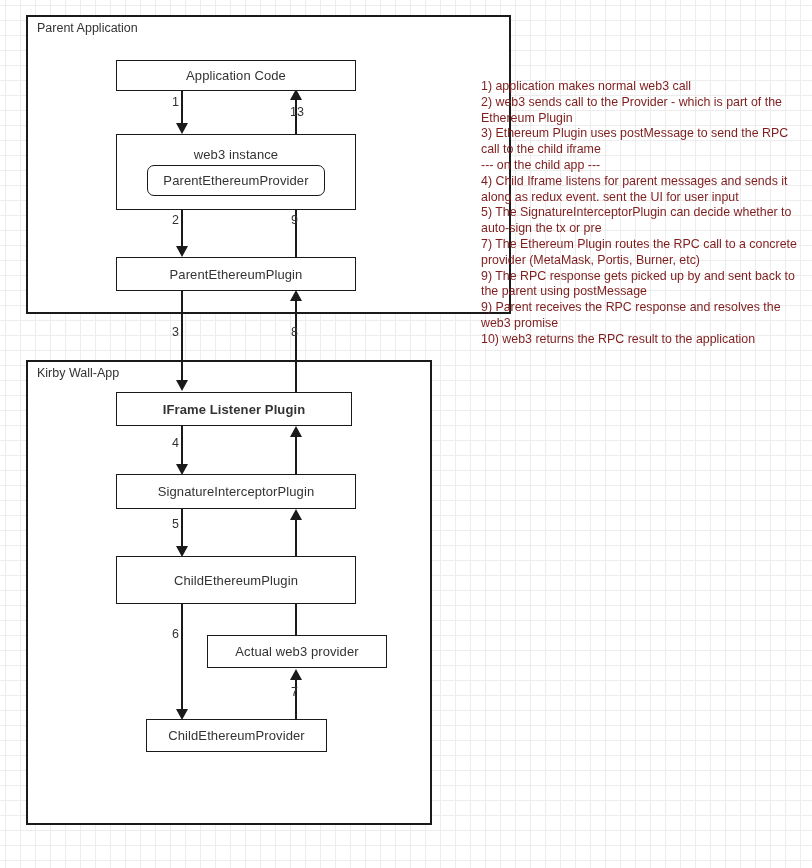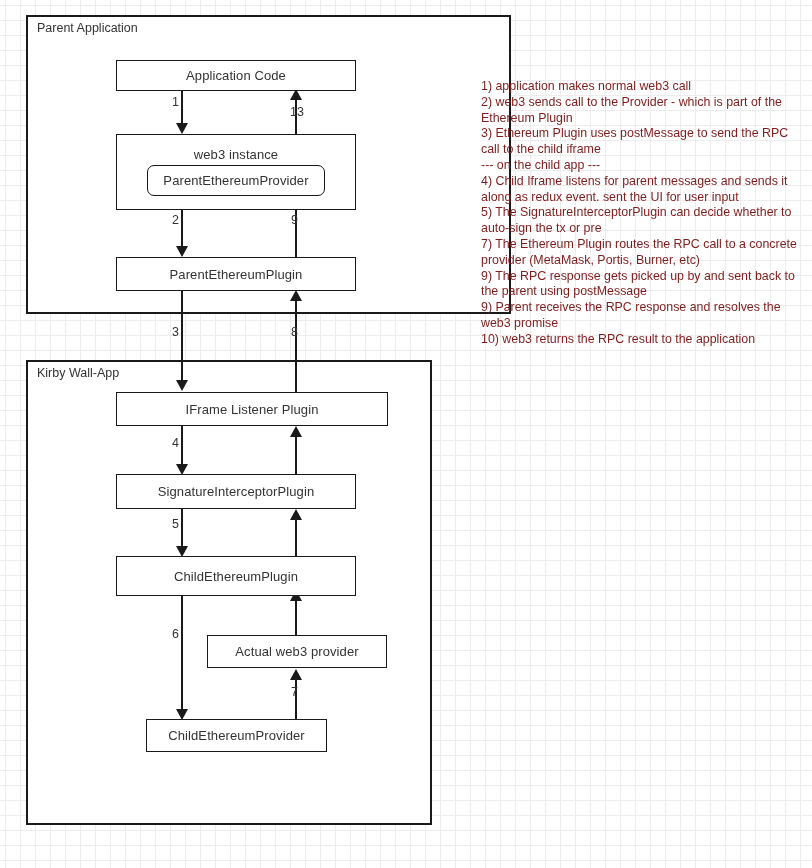--- a/index.html
+++ b/index.html
@@ -203,29 +203,29 @@
   </div>
 
   <div class="node-box" style="left:147px; top:165px; width:178px; height:31px; z-index:6;border-radius:7px;">
     <span class="node-label">ParentEthereumProvider</span>
   </div>
 
   <div class="node-box" style="left:116px; top:257px; width:240px; height:34px;">
     <span class="node-label">ParentEthereumPlugin</span>
   </div>
 
-  <div class="node-box" style="left:116px; top:392px; width:272px; height:34px;">
+  <div class="node-box" style="left:116px; top:392px; width:236px; height:34px;font-weight:bold;">
     <span class="node-label">IFrame Listener Plugin</span>
   </div>
 
   <div class="node-box" style="left:116px; top:474px; width:240px; height:35px;">
     <span class="node-label">SignatureInterceptorPlugin</span>
   </div>
 
-  <div class="node-box" style="left:116px; top:556px; width:240px; height:40px;">
+  <div class="node-box" style="left:116px; top:556px; width:240px; height:48px;">
     <span class="node-label">ChildEthereumPlugin</span>
   </div>
 
   <div class="node-box" style="left:207px; top:635px; width:180px; height:33px;">
     <span class="node-label">Actual web3 provider</span>
   </div>
 
   <div class="node-box" style="left:146px; top:719px; width:181px; height:33px;">
     <span class="node-label">ChildEthereumProvider</span>
   </div>

